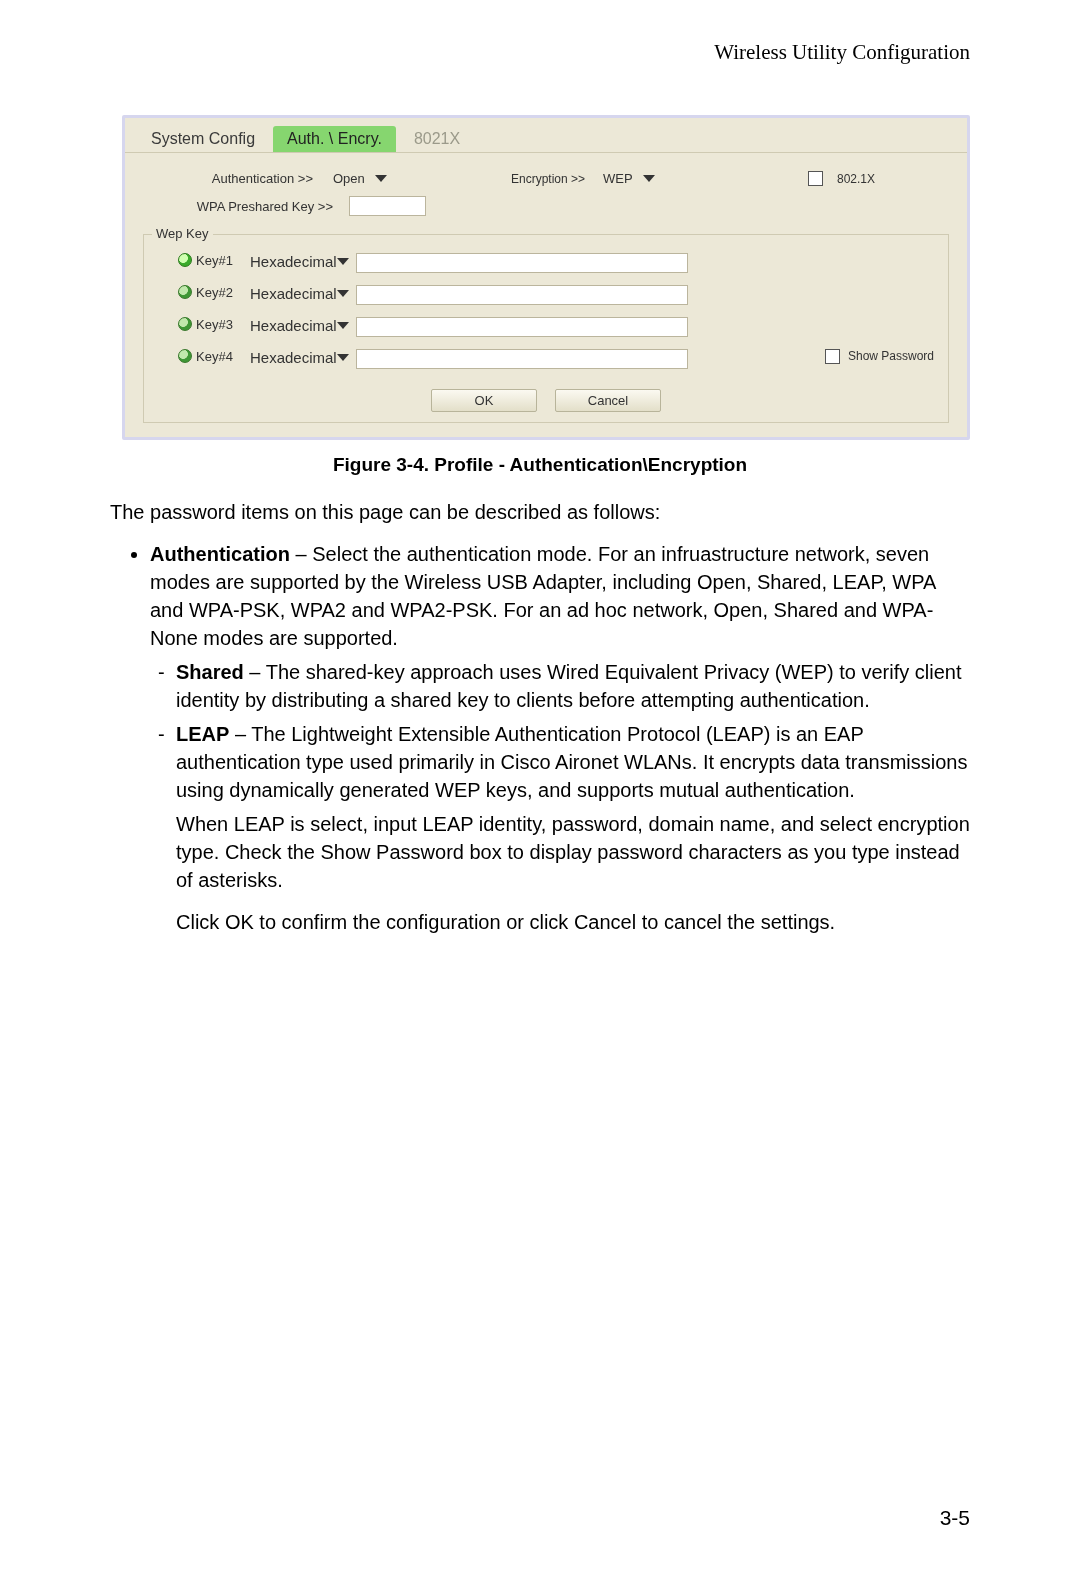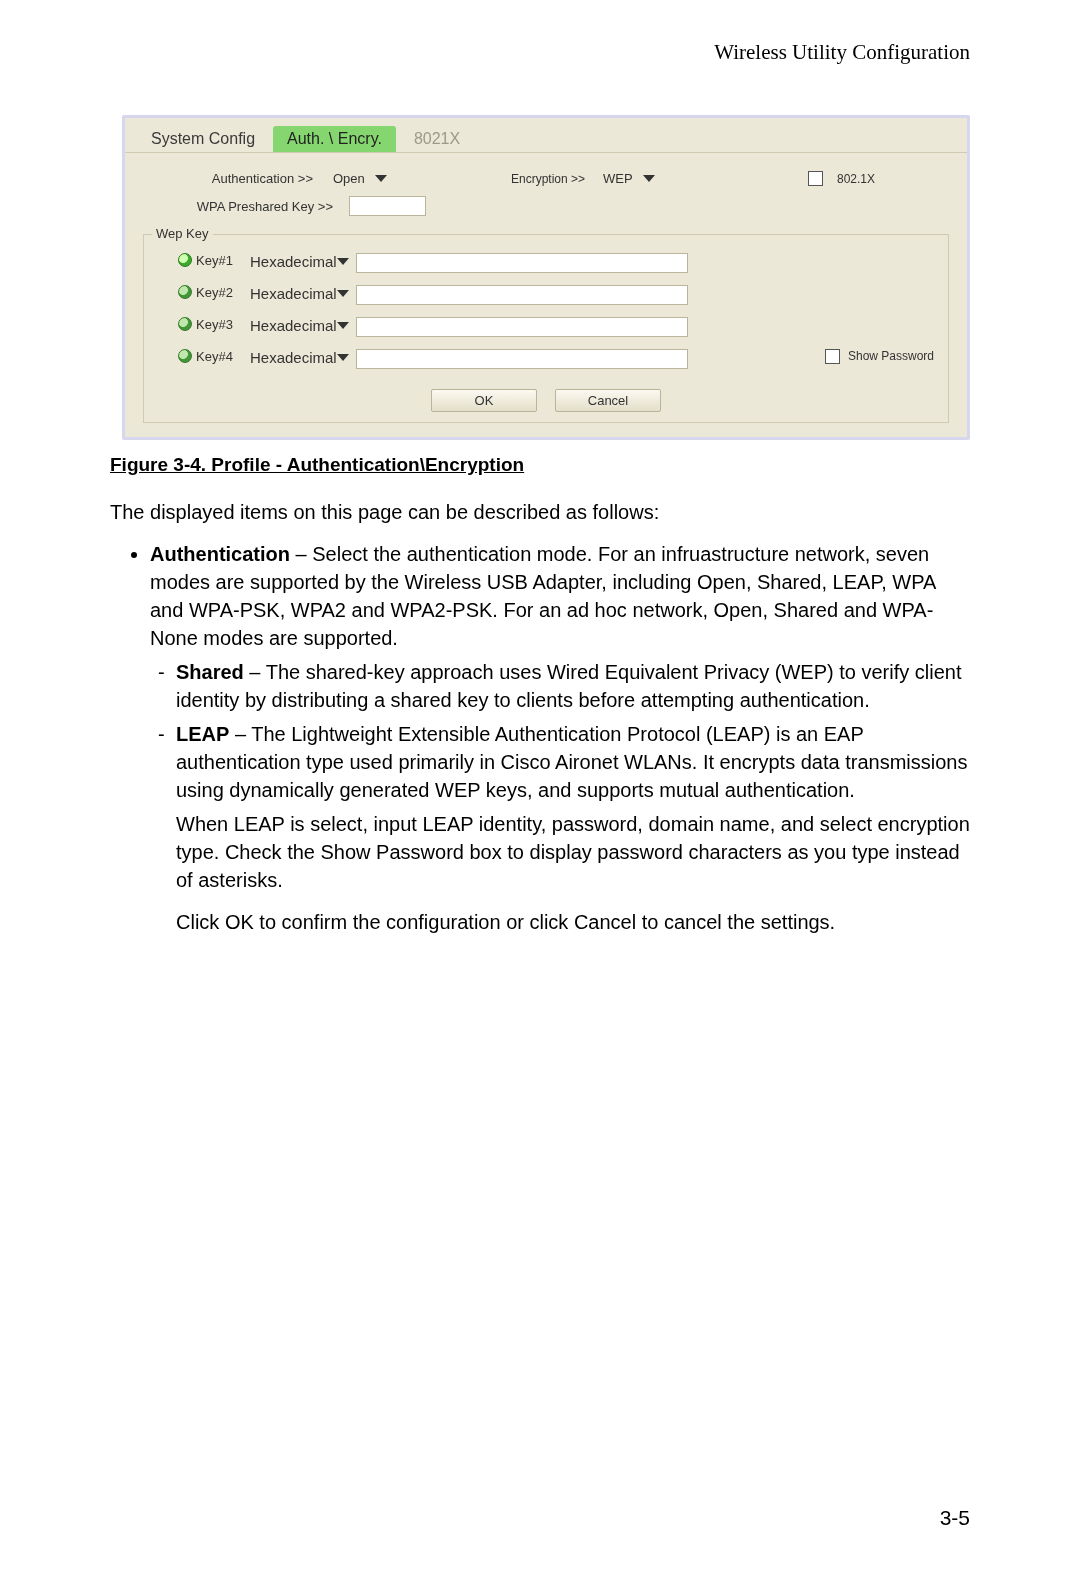--- a/index.html
+++ b/index.html
@@ -169,25 +169,24 @@
     padding:3px 12px;
     font-size:13px;
     text-align:center;
     background:linear-gradient(#fbf9f1,#e3dfc9);
     border:1px solid #b8b49a;
     border-radius:2px;
     color:#333;
   }
 
   .figure-caption {
-    text-align:left;
+    text-align:center;
     font-weight:bold;
     font-size:19px;
     margin:14px 0 22px 0;
-    text-decoration:underline;
   }
 
   .body-para {
     font-size:20px;
     line-height:1.4;
     margin: 0 0 14px 0;
   }
   ul.main-list {
     list-style: disc;
     padding-left:40px;
@@ -308,21 +307,21 @@
           <span class="btn">OK</span>
           <span class="btn">Cancel</span>
         </div>
       </div>
 
     </div>
   </div>
 
   <div class="figure-caption">Figure 3-4.  Profile - Authentication\Encryption</div>
 
-  <p class="body-para">The displayed items on this page can be described as follows:</p>
+  <p class="body-para">The password items on this page can be described as follows:</p>
 
   <ul class="main-list">
     <li>
       <span class="bold">Authentication</span><span> – Select the authentication mode. For an infruastructure network, seven modes are supported by the Wireless USB Adapter, including Open, Shared, LEAP, WPA and WPA-PSK, WPA2 and WPA2-PSK. For an ad hoc network, Open, Shared and WPA-None modes are supported.</span>
 
       <ul class="sub-list">
         <li>
           <span class="bold">Shared</span><span> – The shared-key approach uses Wired Equivalent Privacy (WEP) to verify client identity by distributing a shared key to clients before attempting authentication.</span>
         </li>
         <li>

